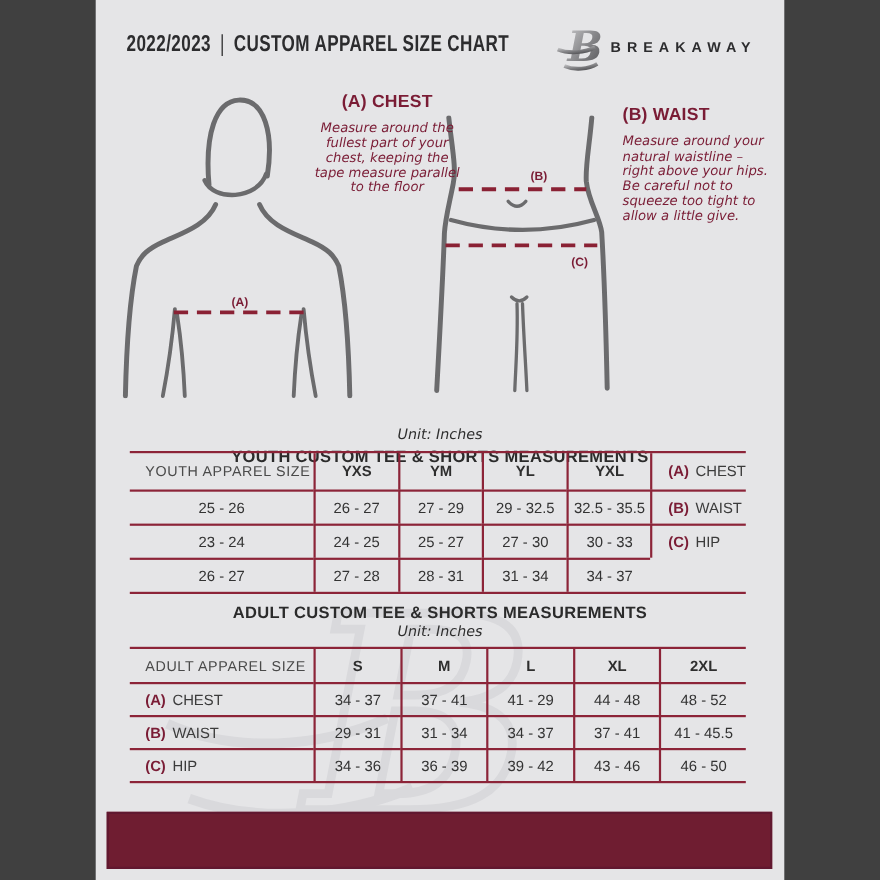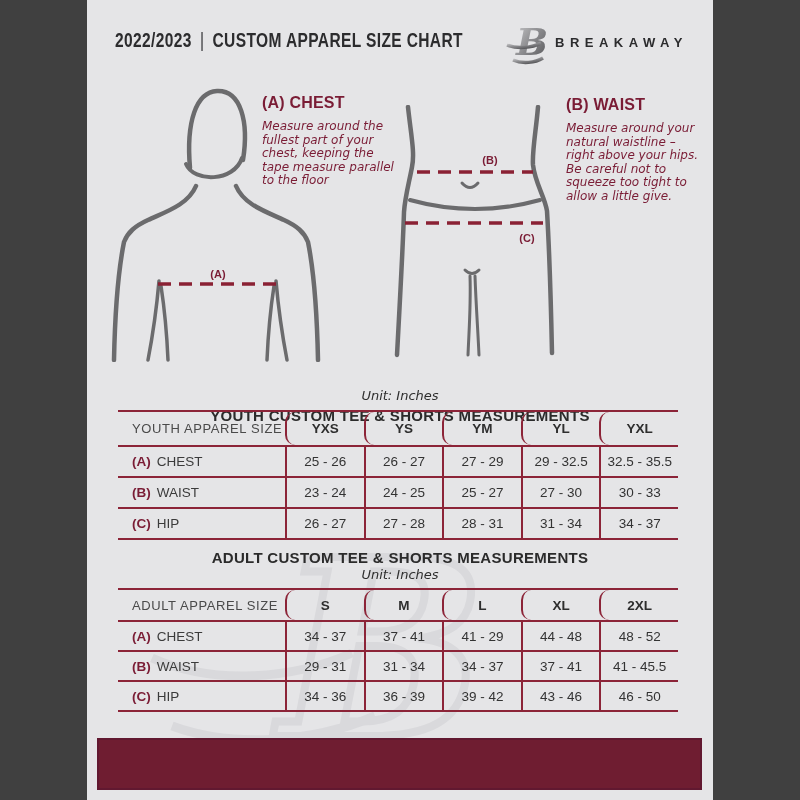--- a/index.html
+++ b/index.html
@@ -13,21 +13,21 @@
   .hdr-title .sep{font-weight:400;color:#3a3a3c;margin:0 11px;}
   .logo-svg{position:absolute;left:418px;top:18px;}
   .wordmark{position:absolute;left:468px;top:35px;font-size:13px;font-weight:bold;color:#2c2c2e;
     letter-spacing:5.5px;white-space:nowrap;}
 
   
   .guide-block{position:absolute;color:#7a1c35;}
   .guide-block h3{margin:0 0 8px 0;font-size:16px;font-weight:bold;letter-spacing:0.2px;color:#7a1c35;}
   .guide-block p{margin:0;font-family:"DejaVu Sans",sans-serif;font-style:italic;
     font-size:12px;line-height:13.5px;white-space:pre-line;}
-  .chest-block{left:175px;top:94px;width:180px;}
+  .chest-block{left:175px;top:84px;width:180px;text-align:center;}
   .waist-block{left:468px;top:96px;width:155px;margin-left:11px;}
   .hips-block{left:468px;top:220px;width:158px;}
 
   .fig{position:absolute;}
 
   
   .sec-title{position:absolute;left:0;width:626px;text-align:center;font-size:15px;font-weight:bold;
     color:#2b2b2b;letter-spacing:0.3px;}
   .sec-sub{position:absolute;left:0;width:626px;text-align:center;font-family:"DejaVu Sans",sans-serif;
     font-style:italic;font-size:13px;color:#2e2e2e;}
@@ -37,21 +37,21 @@
   
   .tbl{position:absolute;left:31px;width:560px;display:grid;
     grid-template-columns:167px repeat(5,1fr);
     border-top:2px solid #8c2438;border-bottom:2px solid #8c2438;background:transparent;}
   .tbl-youth{top:410px;grid-template-rows:33px 31px 31px 31px;}
   .tbl-adult{top:588px;grid-template-rows:30px 30px 30px 30px;}
   .cell{display:flex;align-items:center;justify-content:center;border-left:2px solid #8c2438;
     border-top:2px solid #8c2438;font-size:13.5px;color:#333;}
   .cell:nth-child(6n+1){border-left:none;}
   .cell:nth-child(-n+6){border-top:none;}
-  .cell.head{font-weight:bold;color:#2e2e2e;border-radius:10px;}
+  .cell.head{font-weight:bold;color:#2e2e2e;}
   .cell.first{justify-content:flex-start;padding-left:14px;}
   .cell.colhdr{font-weight:400;color:#4a4a4a;letter-spacing:0.6px;font-size:13px;}
   .cell .mk{color:#7a1c35;font-weight:bold;margin-right:6px;}
   .cell .lbl{color:#3b3b3b;}
 
   
   .footer-bar{position:absolute;left:10px;top:738px;width:605px;height:52px;background:#6f1d31;
     border:2px solid #611830;box-sizing:border-box;}
 
   .watermark{position:absolute;left:40px;top:538px;}
@@ -134,21 +134,20 @@
       <path d="M45,188 C105,210 185,205 248,178" stroke="#d9d9dc" stroke-width="9" fill="none"></path>
       <text x="255" y="198" text-anchor="middle" font-family="DejaVu Serif,serif" font-style="italic" font-weight="bold" font-size="245" fill="none" stroke="#d9d9dc" stroke-width="8">B</text>
     </svg>
 
     <div class="sec-title youth-title">YOUTH CUSTOM TEE &amp; SHORTS MEASUREMENTS</div>
     <div class="sec-sub youth-sub">Unit: Inches</div>
 
     <div class="tbl tbl-youth">
       <div class="cell first colhdr">YOUTH APPAREL SIZE</div>
       <div class="cell head">YXS</div>
-      <div class="cell head">YS</div>
       <div class="cell head">YM</div>
       <div class="cell head">YL</div>
       <div class="cell head">YXL</div>
 
       <div class="cell first">
         <span class="mk">(A)</span>
         <span class="lbl">CHEST</span>
       </div>
       <div class="cell">25 - 26</div>
       <div class="cell">26 - 27</div>

